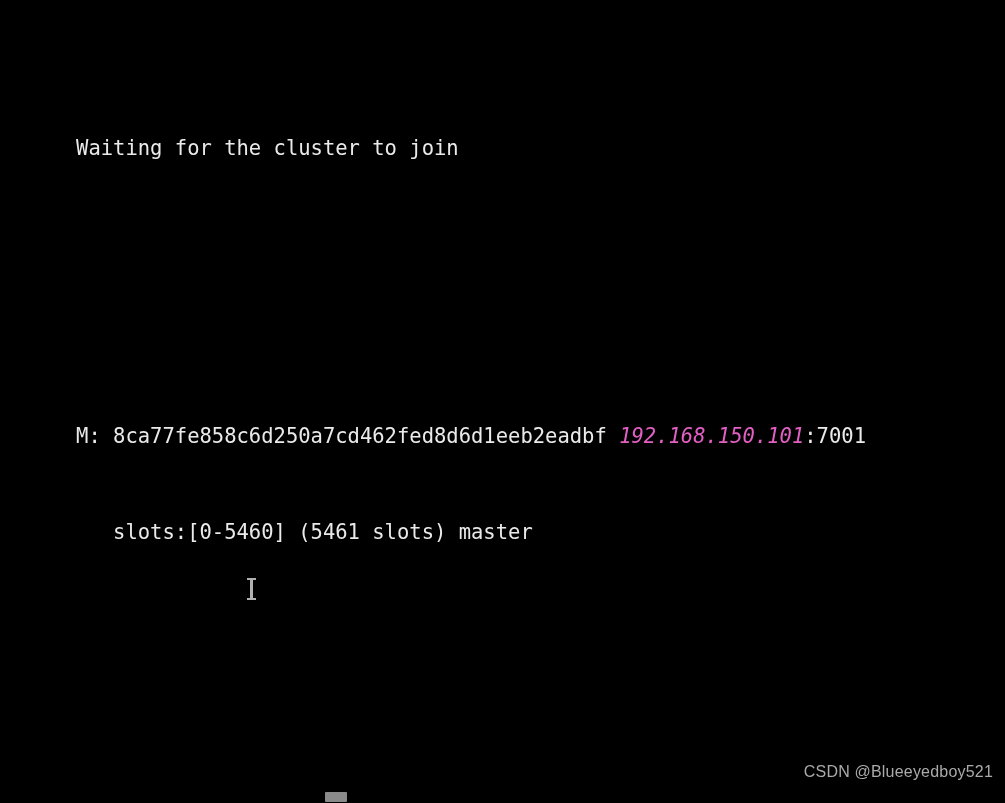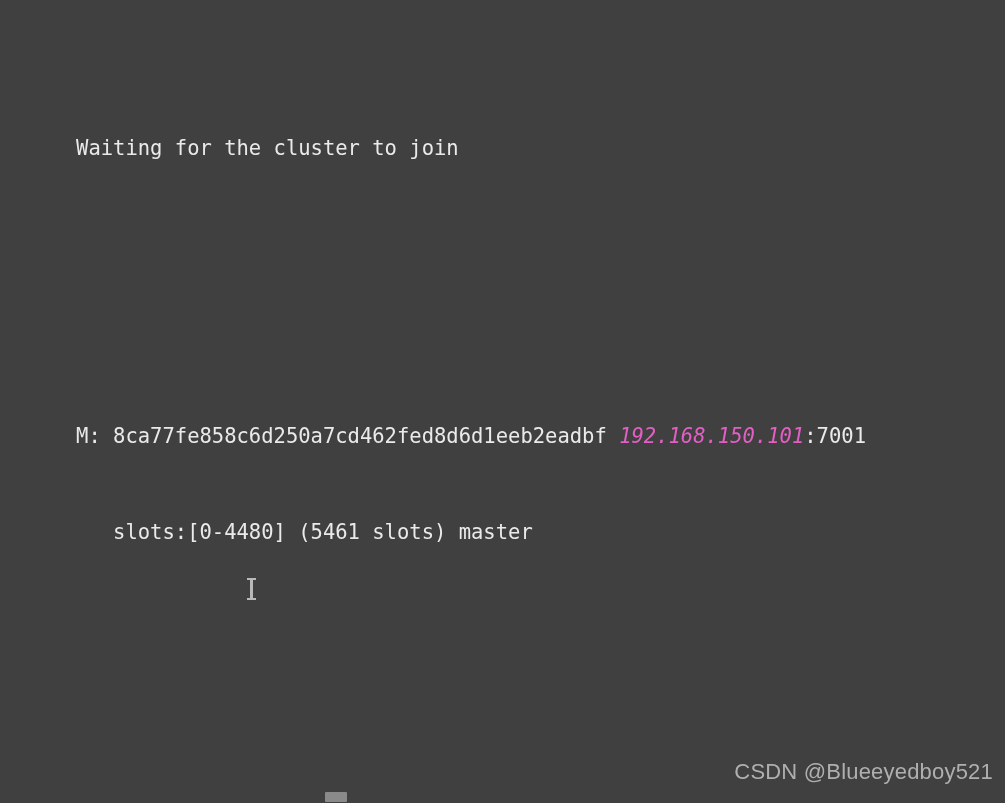--- a/index.html
+++ b/index.html
@@ -5,21 +5,21 @@
 <style>
   html, body {
     margin: 0;
     padding: 0;
     background: #1e1e1e;
   }
   #terminal {
     position: relative;
     width: 1005px;
     height: 803px;
-    background: #404040;
+    background: #000000;
     overflow: hidden;
     font-family: "DejaVu Sans Mono", "Liberation Mono", monospace;
     font-size: 20.5px;
     line-height: 32px;
     letter-spacing: 0px;
     color: #e6e6e6;
     -webkit-font-smoothing: antialiased;
   }
   #lines {
     position: absolute;
@@ -66,21 +66,21 @@
     height: 10px;
     background: #8a8a8a;
     border-radius: 1px;
   }
   
   #watermark {
     position: absolute;
     right: 12px;
     bottom: 15px;
     font-family: "Liberation Sans", "DejaVu Sans", sans-serif;
-    font-size: 22px;
+    font-size: 16px;
     letter-spacing: 0.2px;
     color: #b9b9b9;
     opacity: 0.92;
   }
 </style>
 </head>
 <body>
 
 <div id="terminal">
 
@@ -90,21 +90,21 @@
       <span class="white">Waiting for the cluster to join</span>
     </div>
 
     <div class="blank"></div>
 
 
     <div class="line">
       <span class="white">M: 8ca77fe858c6d250a7cd462fed8d6d1eeb2eadbf </span><span class="ip">192.168.150.101</span><span class="white">:7001</span>
     </div>
     <div class="line">
-      <span class="white">   slots:[0-4480] (5461 slots) master</span>
+      <span class="white">   slots:[0-5460] (5461 slots) master</span>
     </div>
 
     
     
     
 
     
     
     
 

